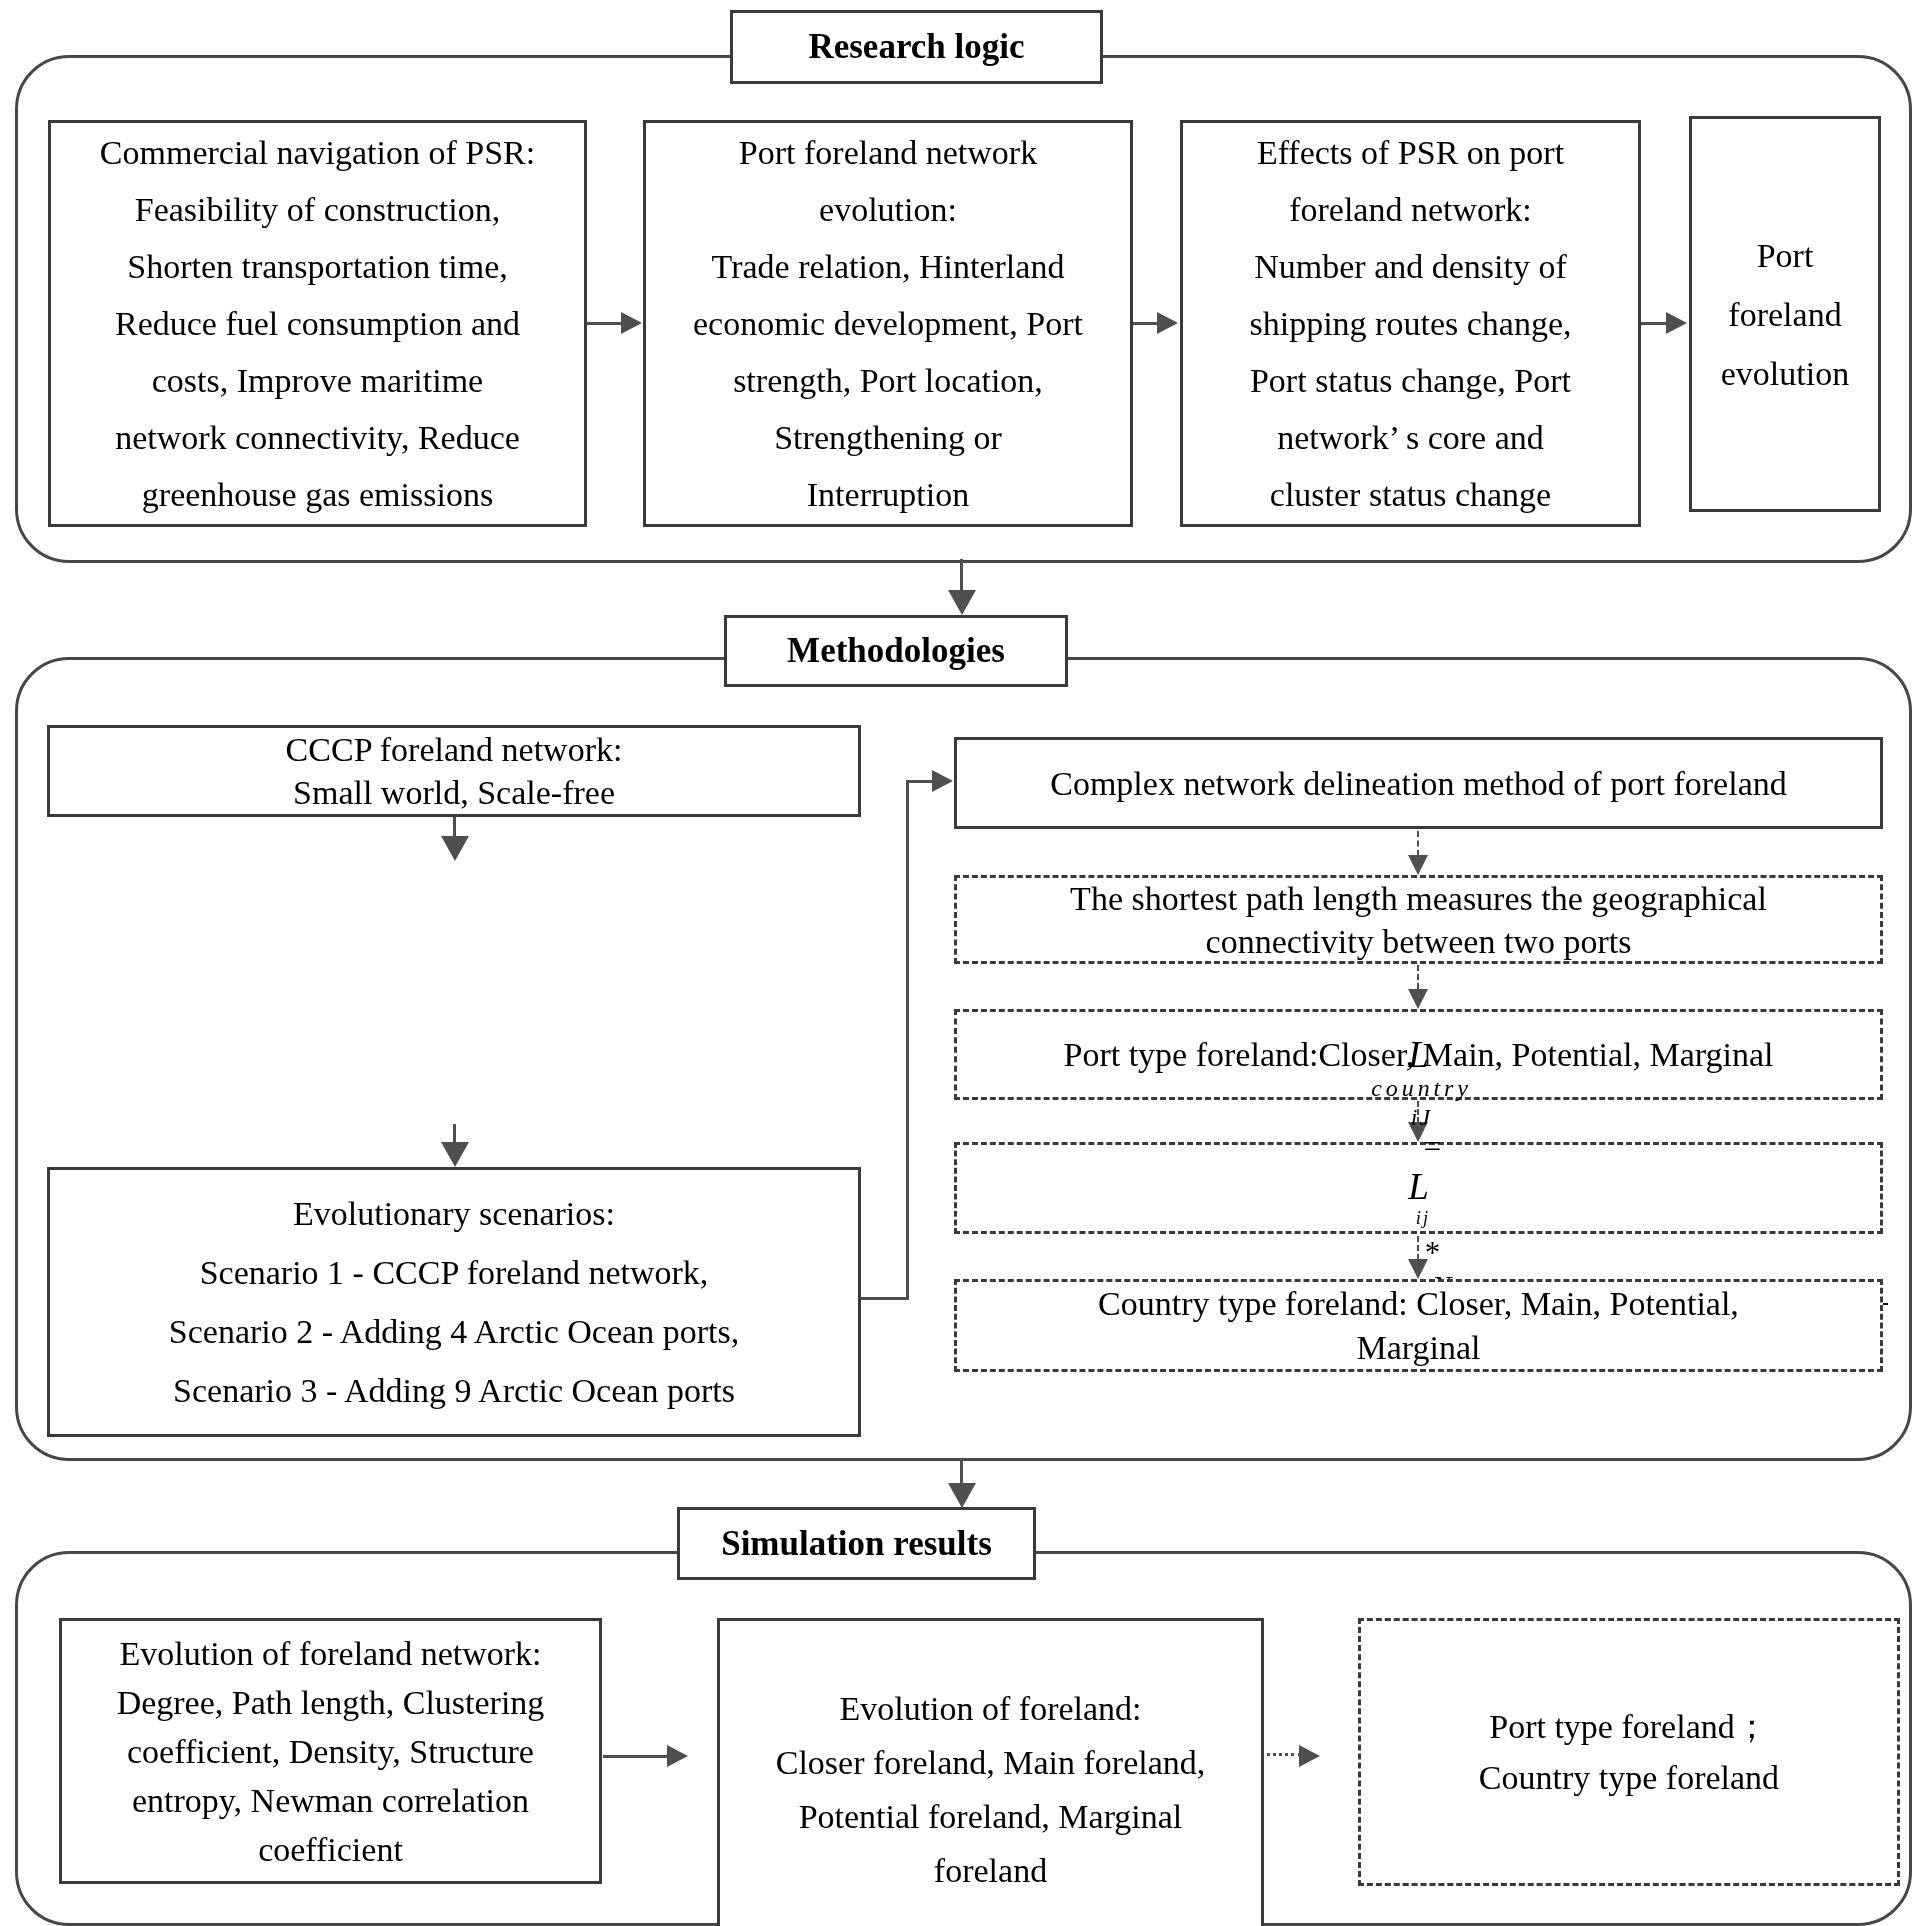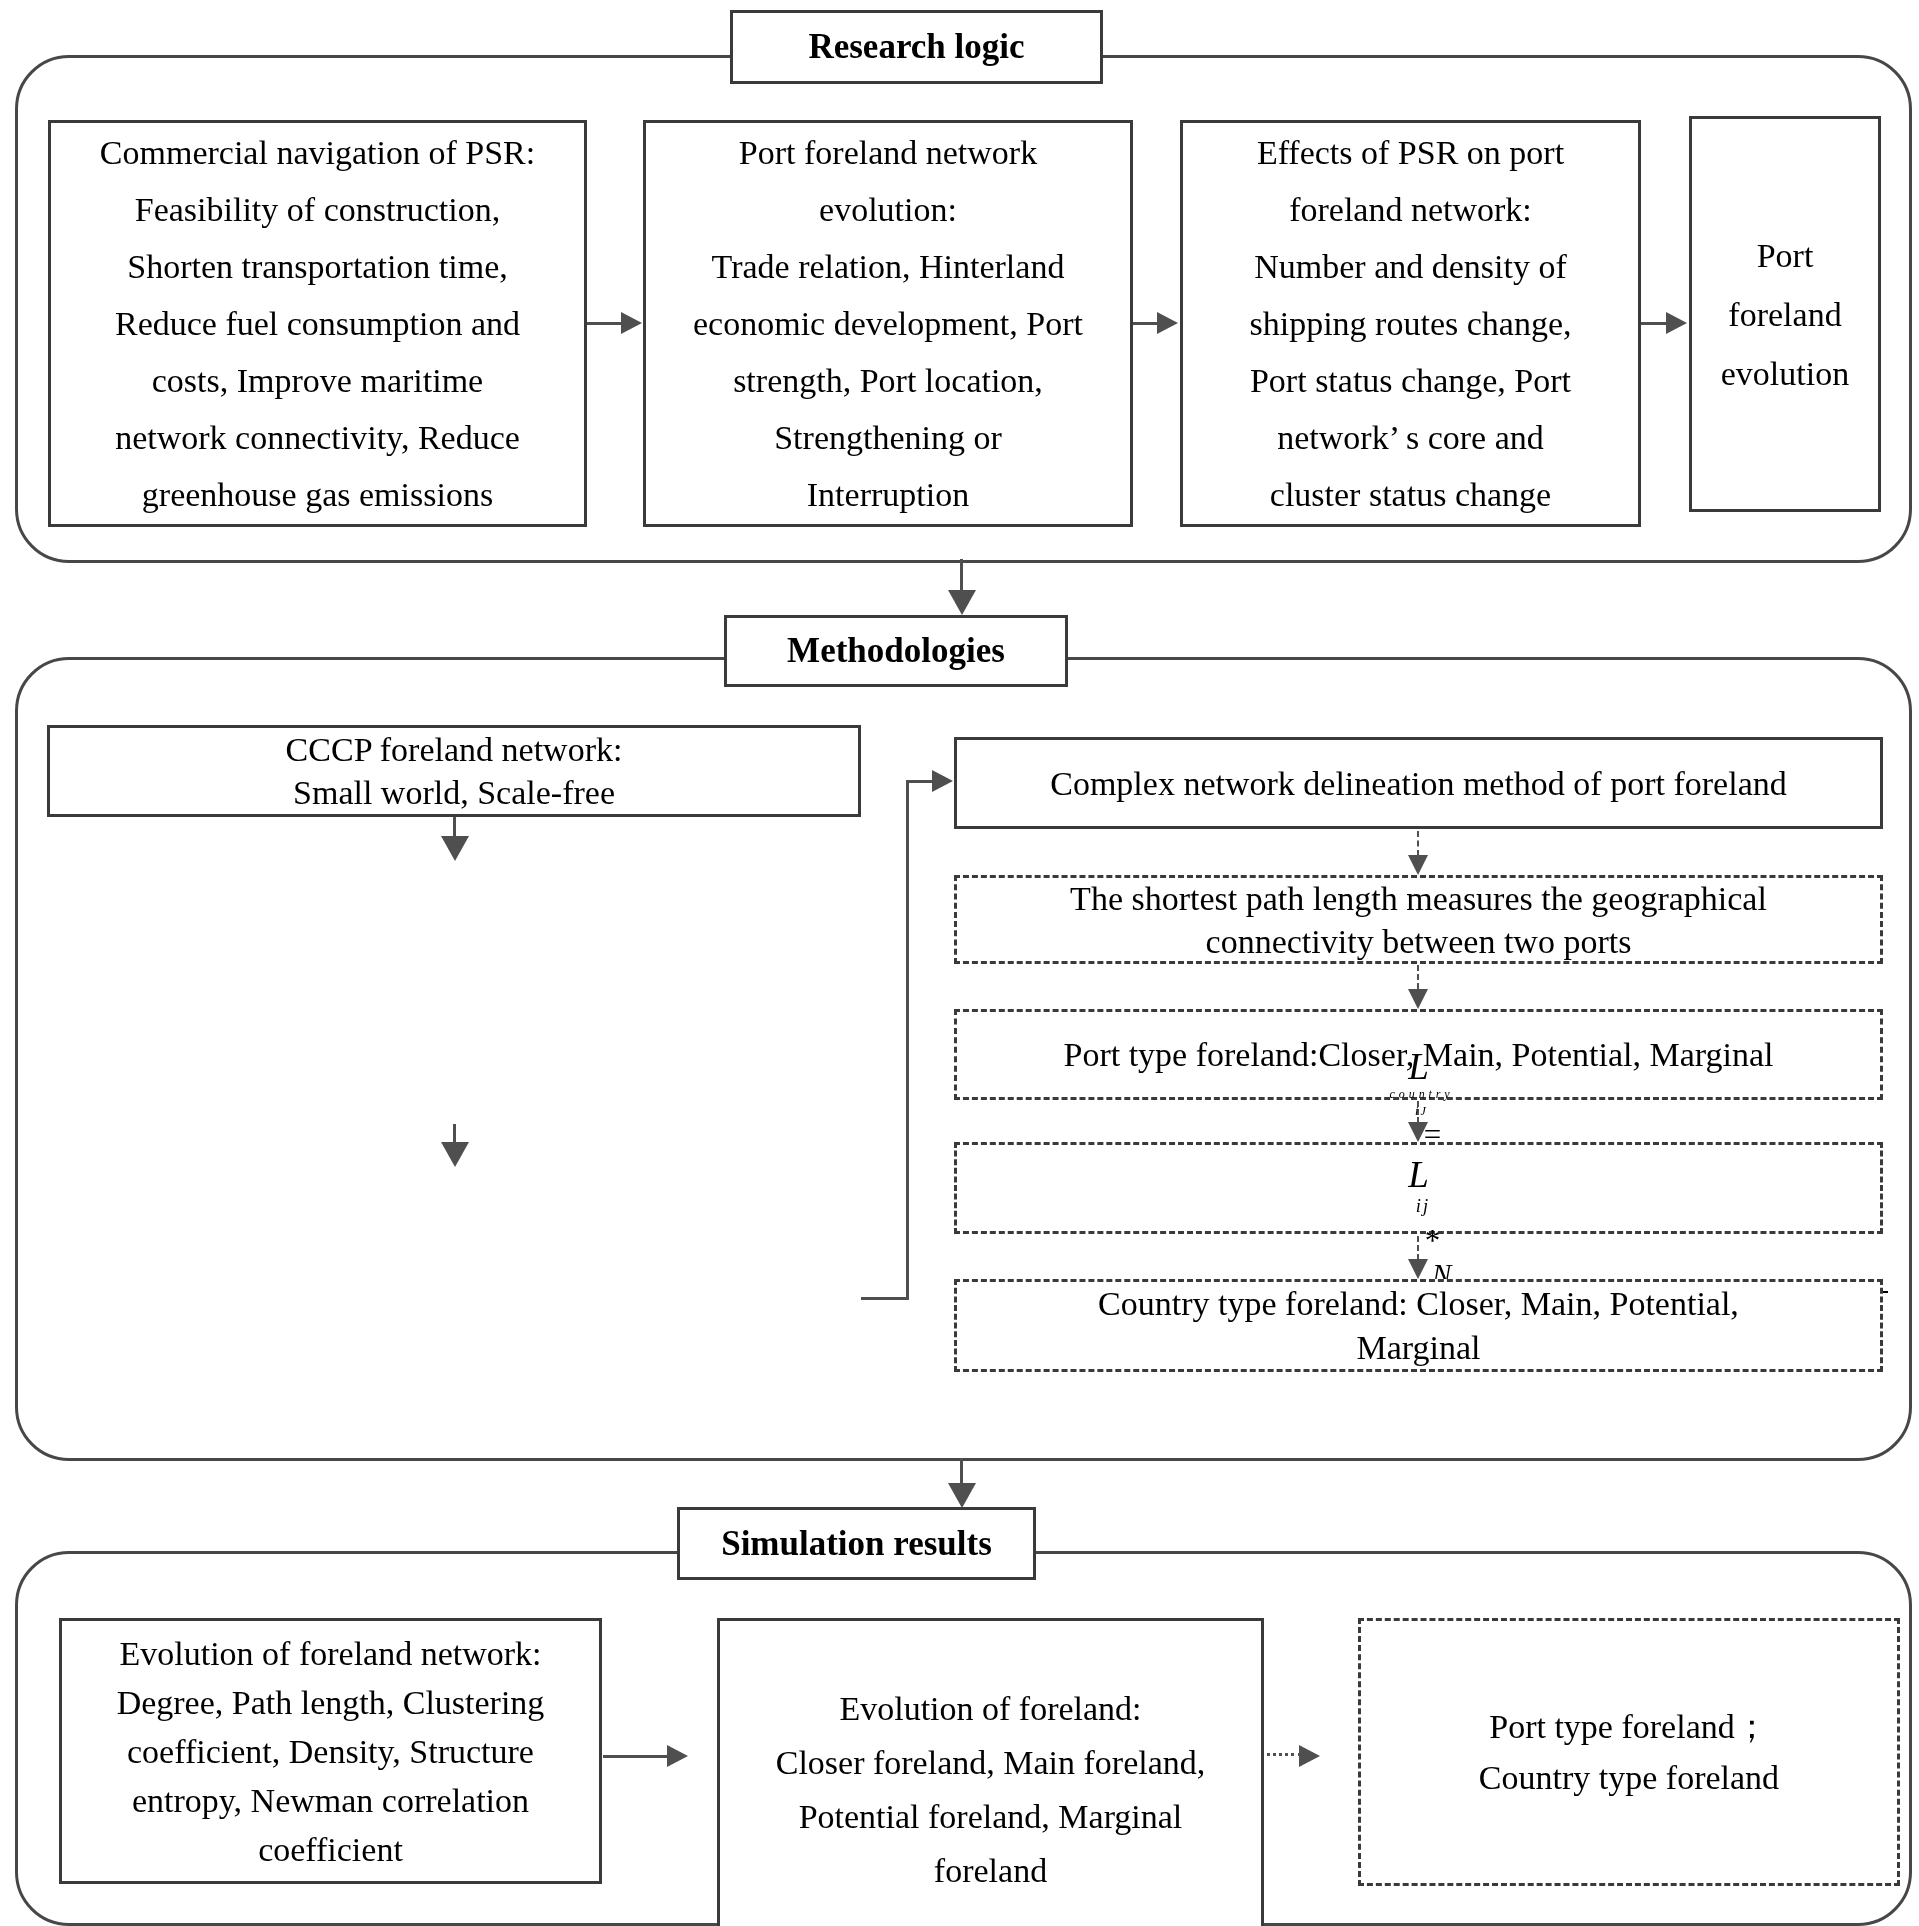--- a/index.html
+++ b/index.html
@@ -55,21 +55,21 @@
   #mrd4{left:954px;top:1279px;width:929px;height:93px;line-height:44px;}
 
   
   #bb1{left:59px;top:1618px;width:543px;height:266px;line-height:49px;}
   #bb2{left:689px;top:1618px;width:547px;height:344px;line-height:54px;margin-left:28px;}
   #bb3{left:1358px;top:1618px;width:542px;height:268px;line-height:51px;}
 
   
   .formula{display:flex;align-items:center;justify-content:center;font-style:italic;font-size:31px;}
   .fL{font-size:37px;}
-  .fstack{display:inline-flex;flex-direction:column;align-items:flex-start;font-size:12px;line-height:1;margin:0 10.8px 0 3.1px;}
+  .fstack{display:inline-flex;flex-direction:column;align-items:flex-start;font-size:24px;line-height:1;margin:0 10.8px 0 3.1px;}
   .fsup{letter-spacing:3.9px;}
   .fsub{letter-spacing:2.3px;margin-top:4.6px;}
   .feq{font-style:normal;margin:0 14px;}
   .fsub2{font-size:18.5px;letter-spacing:2.3px;align-self:flex-end;margin:0 7.7px 6.2px 4.6px;}
   .fstar{font-style:normal;margin:0 14px;}
   .ffrac{display:inline-flex;flex-direction:column;align-items:center;font-size:29px;line-height:1.05;margin-left:7.7px;}
   .fnum{padding:0 15.4px 1.5px;}
   .fbar{border-top:2.3px solid #000;width:100%;height:0;}
   .fden{padding-top:1.5px;}
   .fdensub{font-size:17.7px;vertical-align:-7.7px;letter-spacing:1.5px;margin-left:4.6px;}
@@ -129,20 +129,26 @@
 
   <div class="container" id="c2"></div>
   <div class="title-box" id="t2">
     <span>Methodologies</span>
   </div>
 
   <div class="box" id="ml1">
     <span>CCCP foreland network:
 Small world, Scale-free</span>
   </div>
+  <div class="box" id="ml3">
+    <span>Evolutionary scenarios:
+Scenario 1 - CCCP foreland network,
+Scenario 2 - Adding 4 Arctic Ocean ports,
+Scenario 3 - Adding 9 Arctic Ocean ports</span>
+  </div>
 
   <div class="vline" style="left:453px;top:817px;height:21px;"></div>
   <div class="head-down" style="left:441px;top:836px;"></div>
   <div class="vline" style="left:453px;top:1124px;height:19px;"></div>
   <div class="head-down" style="left:441px;top:1142px;"></div>
 
   <div class="hline" style="left:861px;top:1297px;width:48px;"></div>
   <div class="vline" style="left:906px;top:780px;height:520px;"></div>
   <div class="hline" style="left:909px;top:780px;width:25px;"></div>
   <div class="head-right" style="left:932px;top:770px;"></div>

